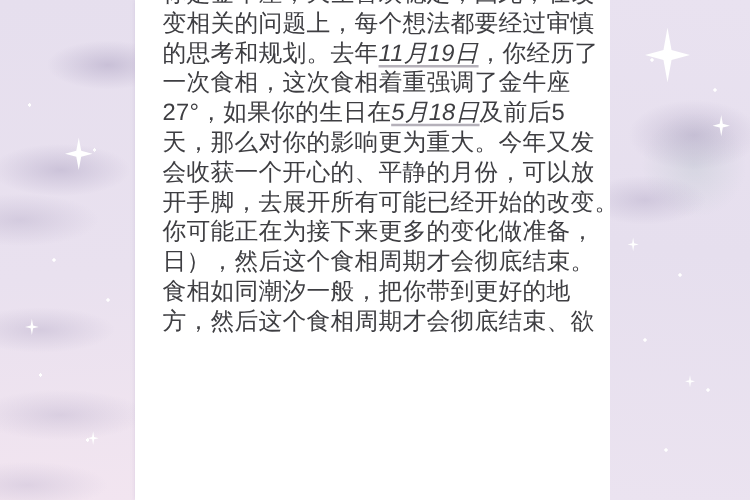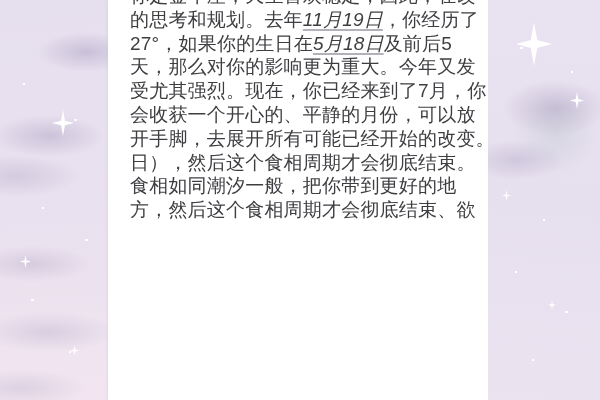--- a/index.html
+++ b/index.html
@@ -95,26 +95,28 @@
 
   <div class="band band-left">
     <span class="sparkle" style="left:52px; top:110px; width:22px; height:26px;"></span>
     <span class="sparkle" style="left:20px; top:255px; width:11px; height:13px;"></span>
     <span class="sparkle" style="left:70px; top:345px; width:9px; height:11px;"></span>
   </div>
 
   <div class="content">
     <div class="article-text" id="article-text">
         <div class="line"><span>你是金牛座，天生喜欢稳定，因此，在改</span></div>
+        <div class="line"><span>变相关的问题上，每个想法都要经过审慎</span></div>
         <div class="line"><span>的思考和规划。去年</span><span class="u">11月19日</span><span>，你经历了</span></div>
+        <div class="line"><span>一次食相，这次食相着重强调了金牛座</span></div>
         <div class="line"><span>27°，如果你的生日在</span><span class="u">5月18日</span><span>及前后5</span></div>
         <div class="line"><span>天，那么对你的影响更为重大。今年又发</span></div>
-        <div class="line"><span>受尤其强烈。现在，你已经来到了7月，你</span></div>
         <div class="line"><span>会收获一个开心的、平静的月份，可以放</span></div>
         <div class="line"><span>开手脚，去展开所有可能已经开始的改变。</span></div>
+        <div class="line"><span>你可能正在为接下来更多的变化做准备，</span></div>
         <div class="line"><span>日），然后这个食相周期才会彻底结束。</span></div>
         <div class="line"><span>食相如同潮汐一般，把你带到更好的地</span></div>
         <div class="line"><span>方，然后这个食相周期才会彻底结束、欲</span></div>
       </div>
   </div>
 
   <div class="band band-right">
     <span class="sparkle" style="left:28px; top:22px; width:36px; height:44px;"></span>
     <span class="sparkle" style="left:82px; top:92px; width:14px; height:17px;"></span>
     <span class="sparkle" style="left:14px; top:190px; width:9px; height:11px;"></span>

